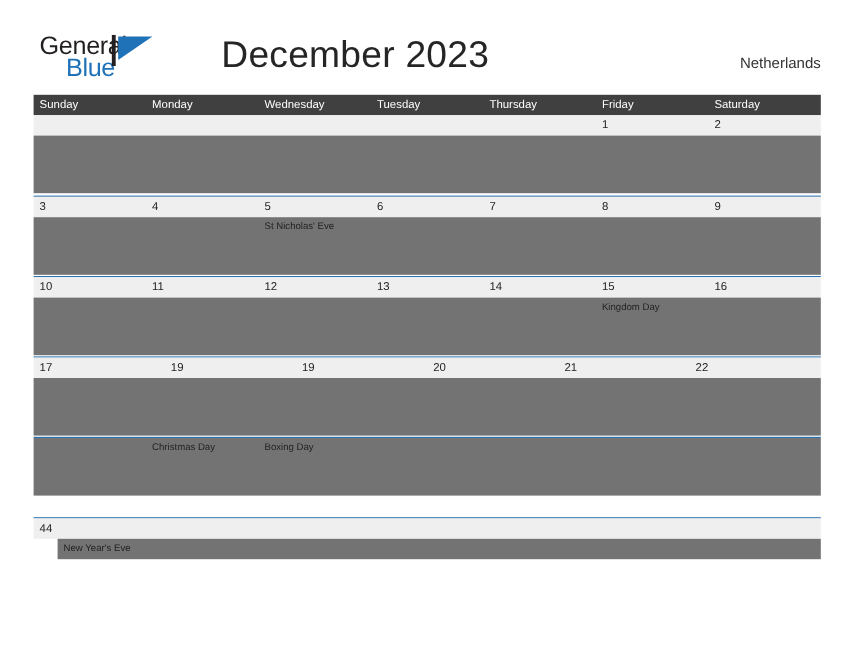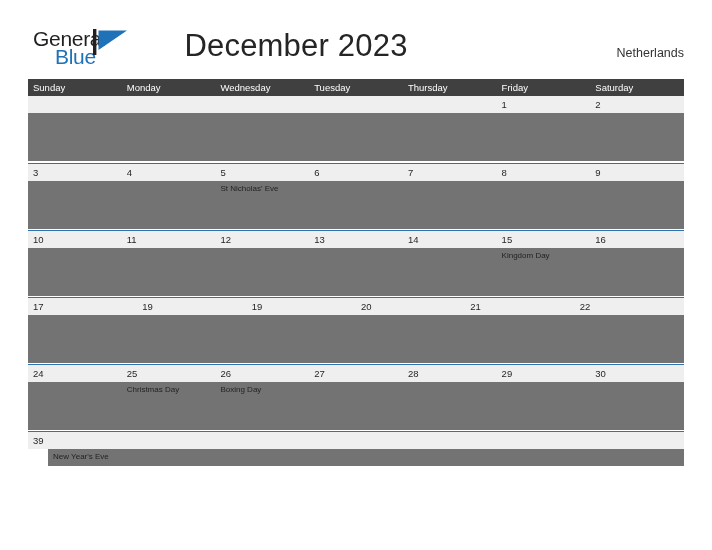--- a/index.html
+++ b/index.html
@@ -261,42 +261,33 @@
           <div class="event-cell"></div>
           <div class="event-cell"></div>
           <div class="event-cell"></div>
           <div class="event-cell"></div>
           <div class="event-cell"></div>
           <div class="event-cell"></div>
           <div class="event-cell"></div>
         </div>
       </div>
       <div class="week-row">
-        <div class="date-band">
-          <div class="date-cell">24</div>
-          <div class="date-cell">25</div>
-          <div class="date-cell">26</div>
-          <div class="date-cell">27</div>
-          <div class="date-cell">28</div>
-          <div class="date-cell">29</div>
-          <div class="date-cell">30</div>
-        </div>
         <div class="event-band">
           <div class="event-cell"></div>
           <div class="event-cell">Christmas Day</div>
           <div class="event-cell">Boxing Day</div>
           <div class="event-cell"></div>
           <div class="event-cell"></div>
           <div class="event-cell"></div>
           <div class="event-cell"></div>
         </div>
       </div>
       <div class="week-row last-week">
         <div class="date-band">
-          <div class="date-cell">39</div>
+          <div class="date-cell">44</div>
           <div class="date-cell"></div>
           <div class="date-cell"></div>
           <div class="date-cell"></div>
           <div class="date-cell"></div>
           <div class="date-cell"></div>
           <div class="date-cell"></div>
         </div>
         <div class="event-band">
           <div class="event-cell">New Year's Eve</div>
           <div class="event-cell"></div>

